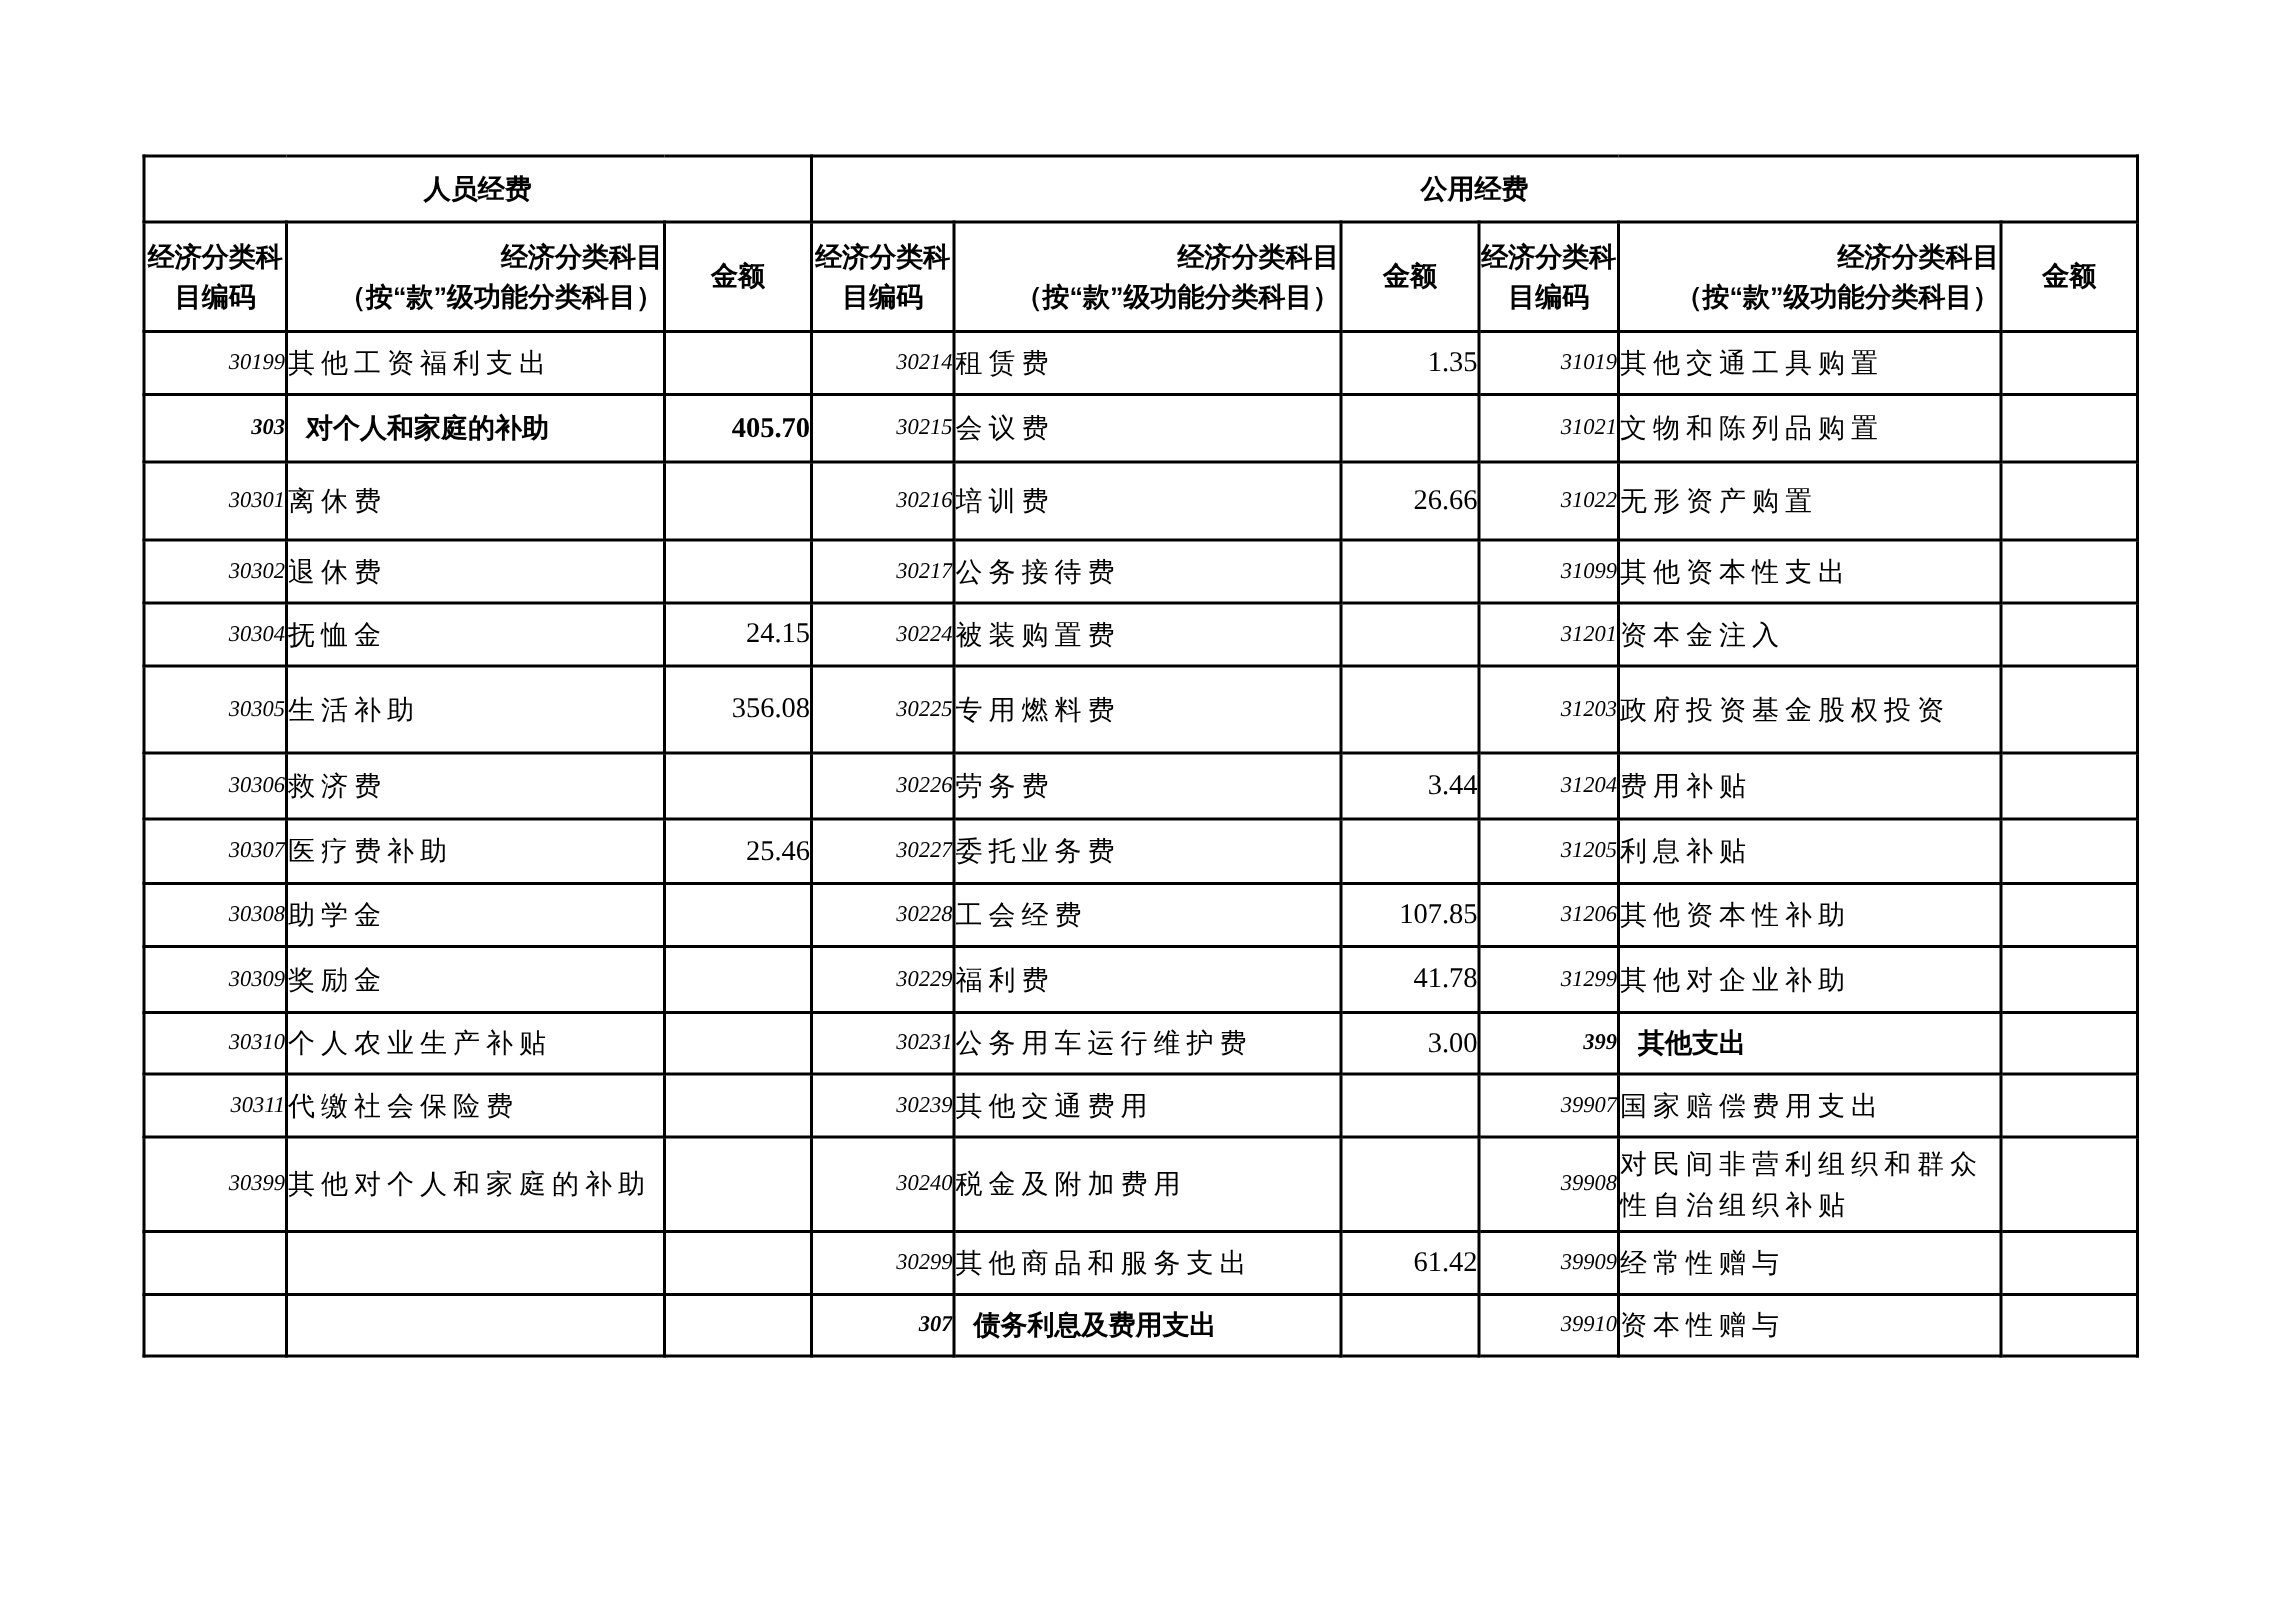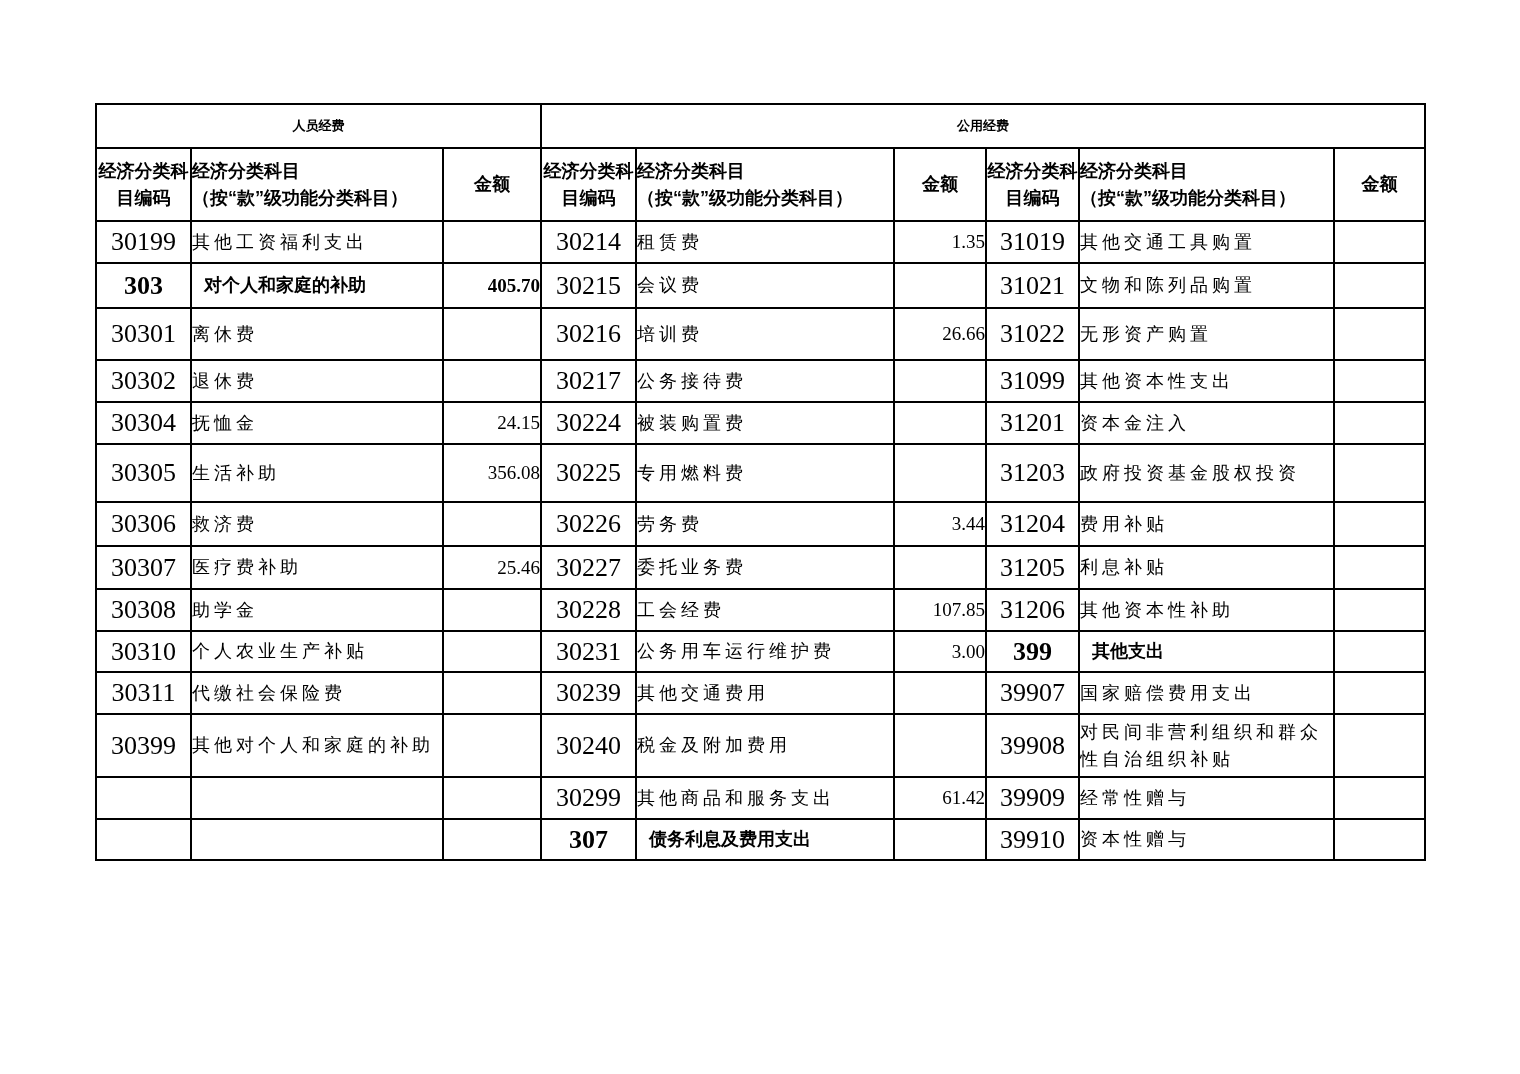--- a/index.html
+++ b/index.html
@@ -27,38 +27,39 @@
   }
   table.budget th, table.budget td {
     border: 2px solid #000000;
     vertical-align: middle;
     overflow: hidden;
     padding: 0;
   }
   th.group-head {
     font-family: "Liberation Sans", "DejaVu Sans", sans-serif;
     font-weight: bold;
-    font-size: 13px;
+    font-size: 18px;
     text-align: center;
     height: 42px;
   }
   tr.colhead-row { height: 73px; }
   th.colhead {
     font-family: "Liberation Sans", "DejaVu Sans", sans-serif;
     font-weight: bold;
     font-size: 18px;
     text-align: center;
     line-height: 1.45;
     padding: 2px;
   }
-  th.colhead .line { text-align: left; }
+  th.colhead .line { text-align: right; }
   td.code {
-    font-size: 26px;
-    text-align: center;
+    font-size: 15px;
+    text-align: right;
     padding-left: 12px;
+    font-style: italic;
   }
   td.name {
     font-size: 18px;
     text-align: left;
     padding-left: 34px;
     padding-right: 6px;
     letter-spacing: 4px;
     line-height: 1.5;
   }
   td.amount {
@@ -210,20 +211,31 @@
           <td class="code">30308</td>
           <td class="name">助学金</td>
           <td class="amount"></td>
           <td class="code">30228</td>
           <td class="name">工会经费</td>
           <td class="amount">107.85</td>
           <td class="code">31206</td>
           <td class="name">其他资本性补助</td>
           <td class="amount"></td>
         </tr>
+        <tr style="height: 44px;">
+          <td class="code">30309</td>
+          <td class="name">奖励金</td>
+          <td class="amount"></td>
+          <td class="code">30229</td>
+          <td class="name">福利费</td>
+          <td class="amount">41.78</td>
+          <td class="code">31299</td>
+          <td class="name">其他对企业补助</td>
+          <td class="amount"></td>
+        </tr>
         <tr style="height: 41px;">
           <td class="code">30310</td>
           <td class="name">个人农业生产补贴</td>
           <td class="amount"></td>
           <td class="code">30231</td>
           <td class="name">公务用车运行维护费</td>
           <td class="amount">3.00</td>
           <td class="code bold">399</td>
           <td class="name bold">其他支出</td>
           <td class="amount"></td>

